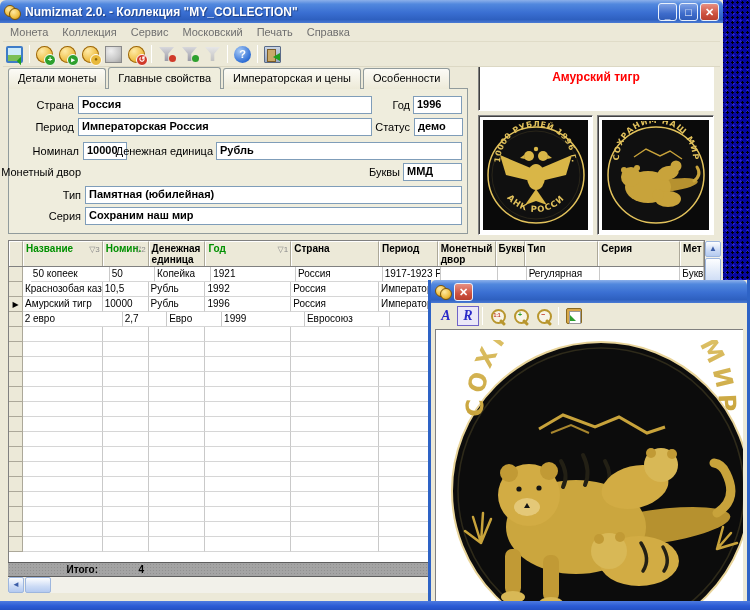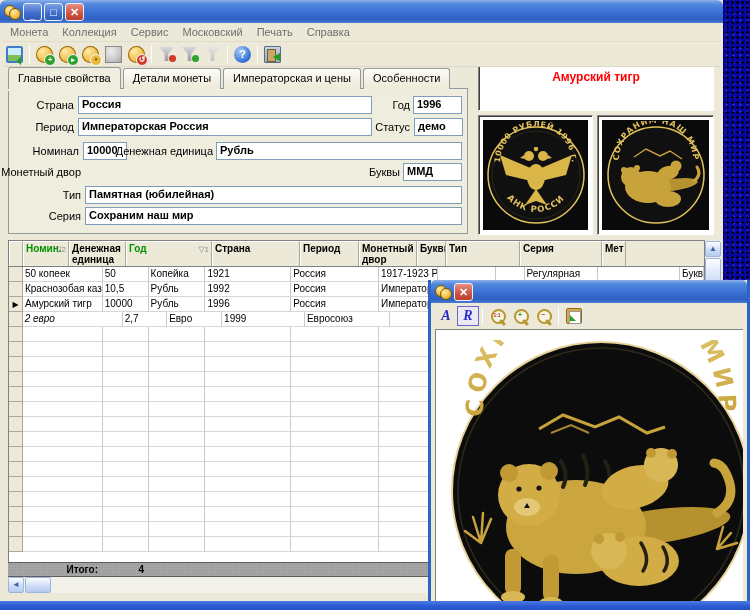--- a/index.html
+++ b/index.html
@@ -148,20 +148,21 @@
     background:linear-gradient(180deg,#4E7BE0,#2B5BD5 55%,#2350C4); }
 
   svg text { font-family:"DejaVu Sans",sans-serif; }
 </style>
 </head>
 <body>
 
 <div id="main-window">
   <div class="titlebar">
     <span class="coins-ic"></span>
+    <span class="title">Numizmat 2.0. - Коллекция "MY_COLLECTION"</span>
     <div class="cap-btn min">
         <span class="glyph">_</span>
       </div>
     <div class="cap-btn">
         <span class="glyph">□</span>
       </div>
     <div class="cap-btn close">
         <span class="glyph">✕</span>
       </div>
   </div>
@@ -208,22 +209,22 @@
       <button class="tb-btn">
         <div class="ic help-icon"></div>
       </button>
       <div class="tb-sep"></div>
       <button class="tb-btn">
         <div class="ic exit-icon"></div>
       </button>
     </div>
 
   <div class="tabs-row">
+      <div class="tab">Детали монеты</div>
       <div class="tab active">Главные свойства</div>
-      <div class="tab">Детали монеты</div>
       <div class="tab">Императорская и цены</div>
       <div class="tab">Особенности</div>
     </div>
   <div class="tab-panel"></div>
 
   <div class="f-label" style="left:0; width:74px; top:99px;">Страна</div>
   <div class="f-input" style="left:78px; top:96px; width:294px;">Россия</div>
   <div class="f-label" style="left:360px; width:50px; top:99px;">Год</div>
   <div class="f-input" style="left:413px; top:96px; width:49px;">1996</div>
 
@@ -306,35 +307,36 @@
           <circle cx="2" cy="20" r="6"></circle>
           <path d="M 38,6 q 8,-6 3,-14" fill="none" stroke="#C8A33B" stroke-width="3" stroke-linecap="round"></path>
         </g>
       </svg>
     </div>
   </div>
 
   <div id="grid">
     <div class="g-head" id="g-head">
         <div class="g-hcell" style="width: 14px;"></div>
+        <div class="g-hcell sorted" style="width: 80px;">Название<span class="sortmark">▽3</span></div>
         <div class="g-hcell sorted" style="width: 46px;">Номин.<span class="sortmark">▽2</span></div>
         <div class="g-hcell" style="width: 57px;">Денежная единица</div>
         <div class="g-hcell sorted" style="width: 86px;">Год<span class="sortmark">▽1</span></div>
         <div class="g-hcell" style="width: 88px;">Страна</div>
         <div class="g-hcell" style="width: 59px;">Период</div>
         <div class="g-hcell" style="width: 58px;">Монетный двор</div>
         <div class="g-hcell" style="width: 29px;">Буквы</div>
         <div class="g-hcell" style="width: 74px;">Тип</div>
         <div class="g-hcell" style="width: 82px;">Серия</div>
         <div class="g-hcell" style="width: 24px;">Мет</div>
       </div>
     <div id="g-body">
         <div class="g-row">
           <div class="g-cell g-ind" style="width: 14px;"></div>
-          <div class="g-cell" style="width: 80px;">50 копеек</div>
+          <div class="g-cell" style="width: 80px; margin-left: 8px;">50 копеек</div>
           <div class="g-cell" style="width: 46px;">50</div>
           <div class="g-cell" style="width: 57px;">Копейка</div>
           <div class="g-cell" style="width: 86px;">1921</div>
           <div class="g-cell" style="width: 88px;">Россия</div>
           <div class="g-cell" style="width: 59px;">1917-1923 РСФСР</div>
           <div class="g-cell" style="width: 58px;"></div>
           <div class="g-cell" style="width: 29px;"></div>
           <div class="g-cell" style="width: 74px;">Регулярная</div>
           <div class="g-cell" style="width: 82px;"></div>
           <div class="g-cell" style="width: 24px;">Буквы</div>
@@ -362,21 +364,21 @@
           <div class="g-cell" style="width: 88px;">Россия</div>
           <div class="g-cell" style="width: 59px;">Императорская Р</div>
           <div class="g-cell" style="width: 58px;"></div>
           <div class="g-cell" style="width: 29px;"></div>
           <div class="g-cell" style="width: 74px;"></div>
           <div class="g-cell" style="width: 82px;"></div>
           <div class="g-cell" style="width: 24px;"></div>
         </div>
         <div class="g-row">
           <div class="g-cell g-ind" style="width: 14px;"></div>
-          <div class="g-cell" style="width: 104px; font-style: italic;">2 евро</div>
+          <div class="g-cell" style="width: 104px;">2 евро</div>
           <div class="g-cell" style="width: 46px;">2,7</div>
           <div class="g-cell" style="width: 57px;">Евро</div>
           <div class="g-cell" style="width: 86px;">1999</div>
           <div class="g-cell" style="width: 88px;">Евросоюз</div>
           <div class="g-cell" style="width: 59px;"></div>
           <div class="g-cell" style="width: 58px;"></div>
           <div class="g-cell" style="width: 29px;"></div>
           <div class="g-cell" style="width: 74px;"></div>
           <div class="g-cell" style="width: 82px;"></div>
           <div class="g-cell" style="width: 24px;"></div>

